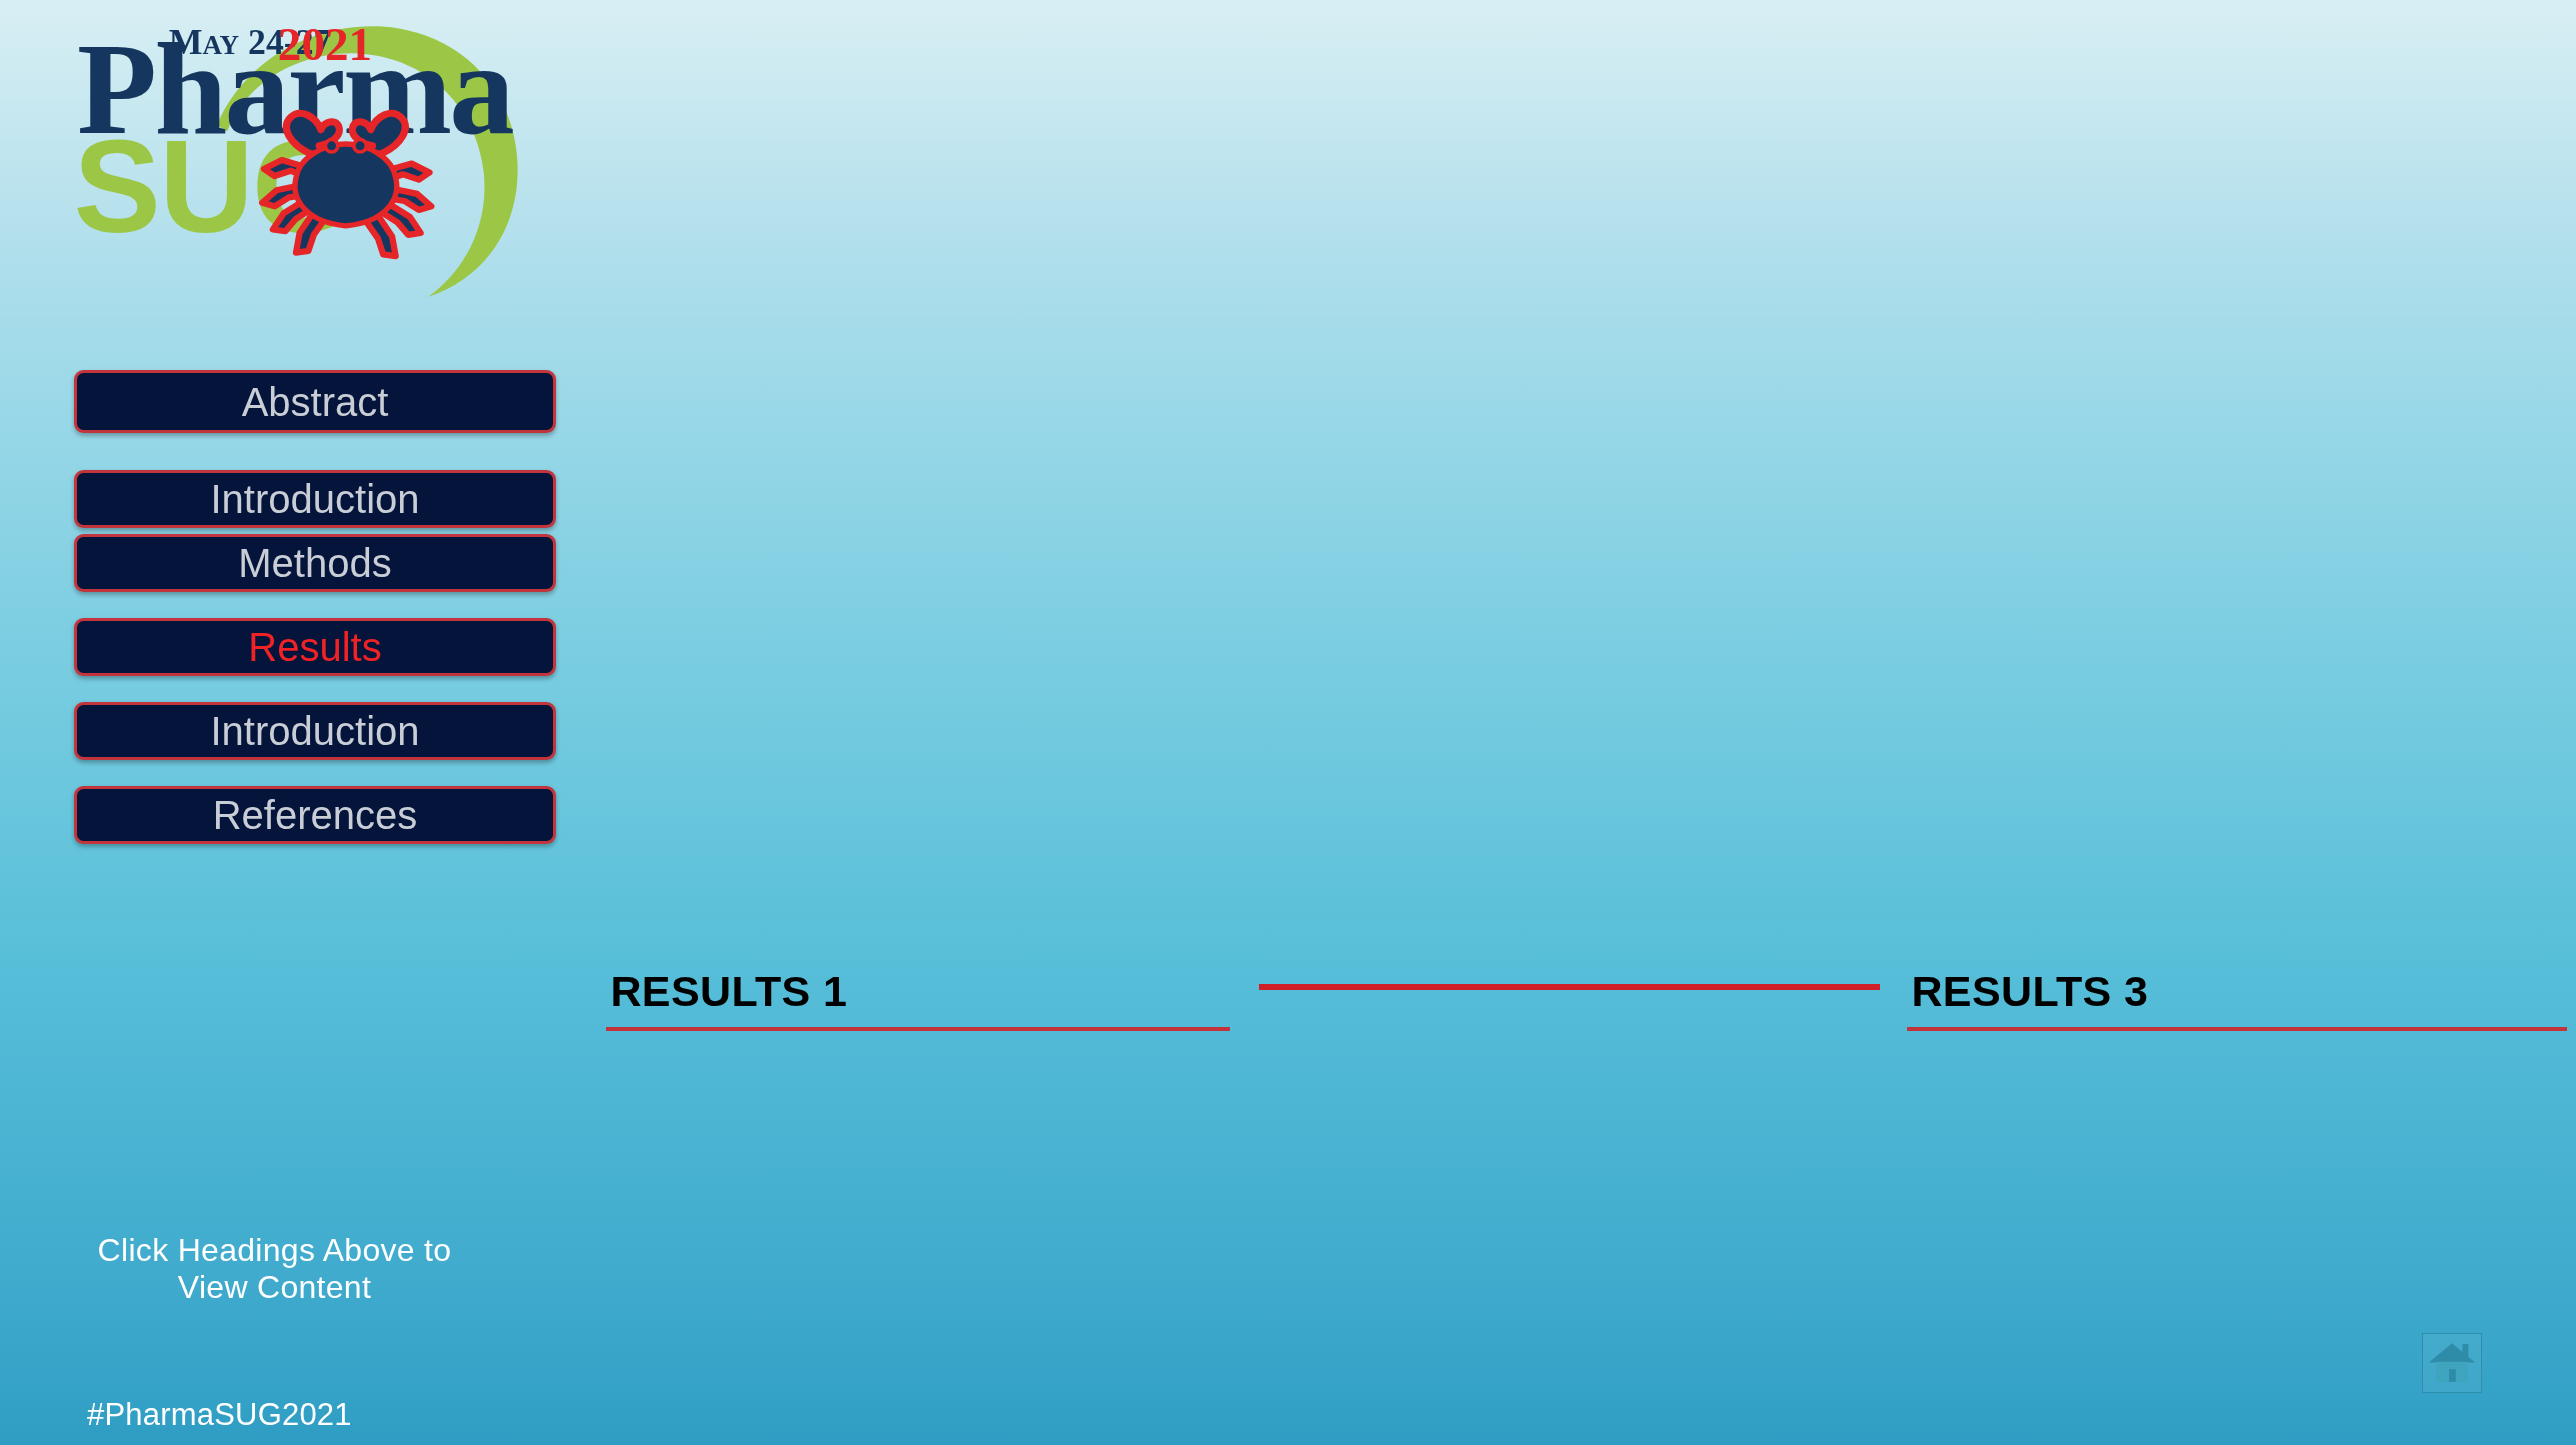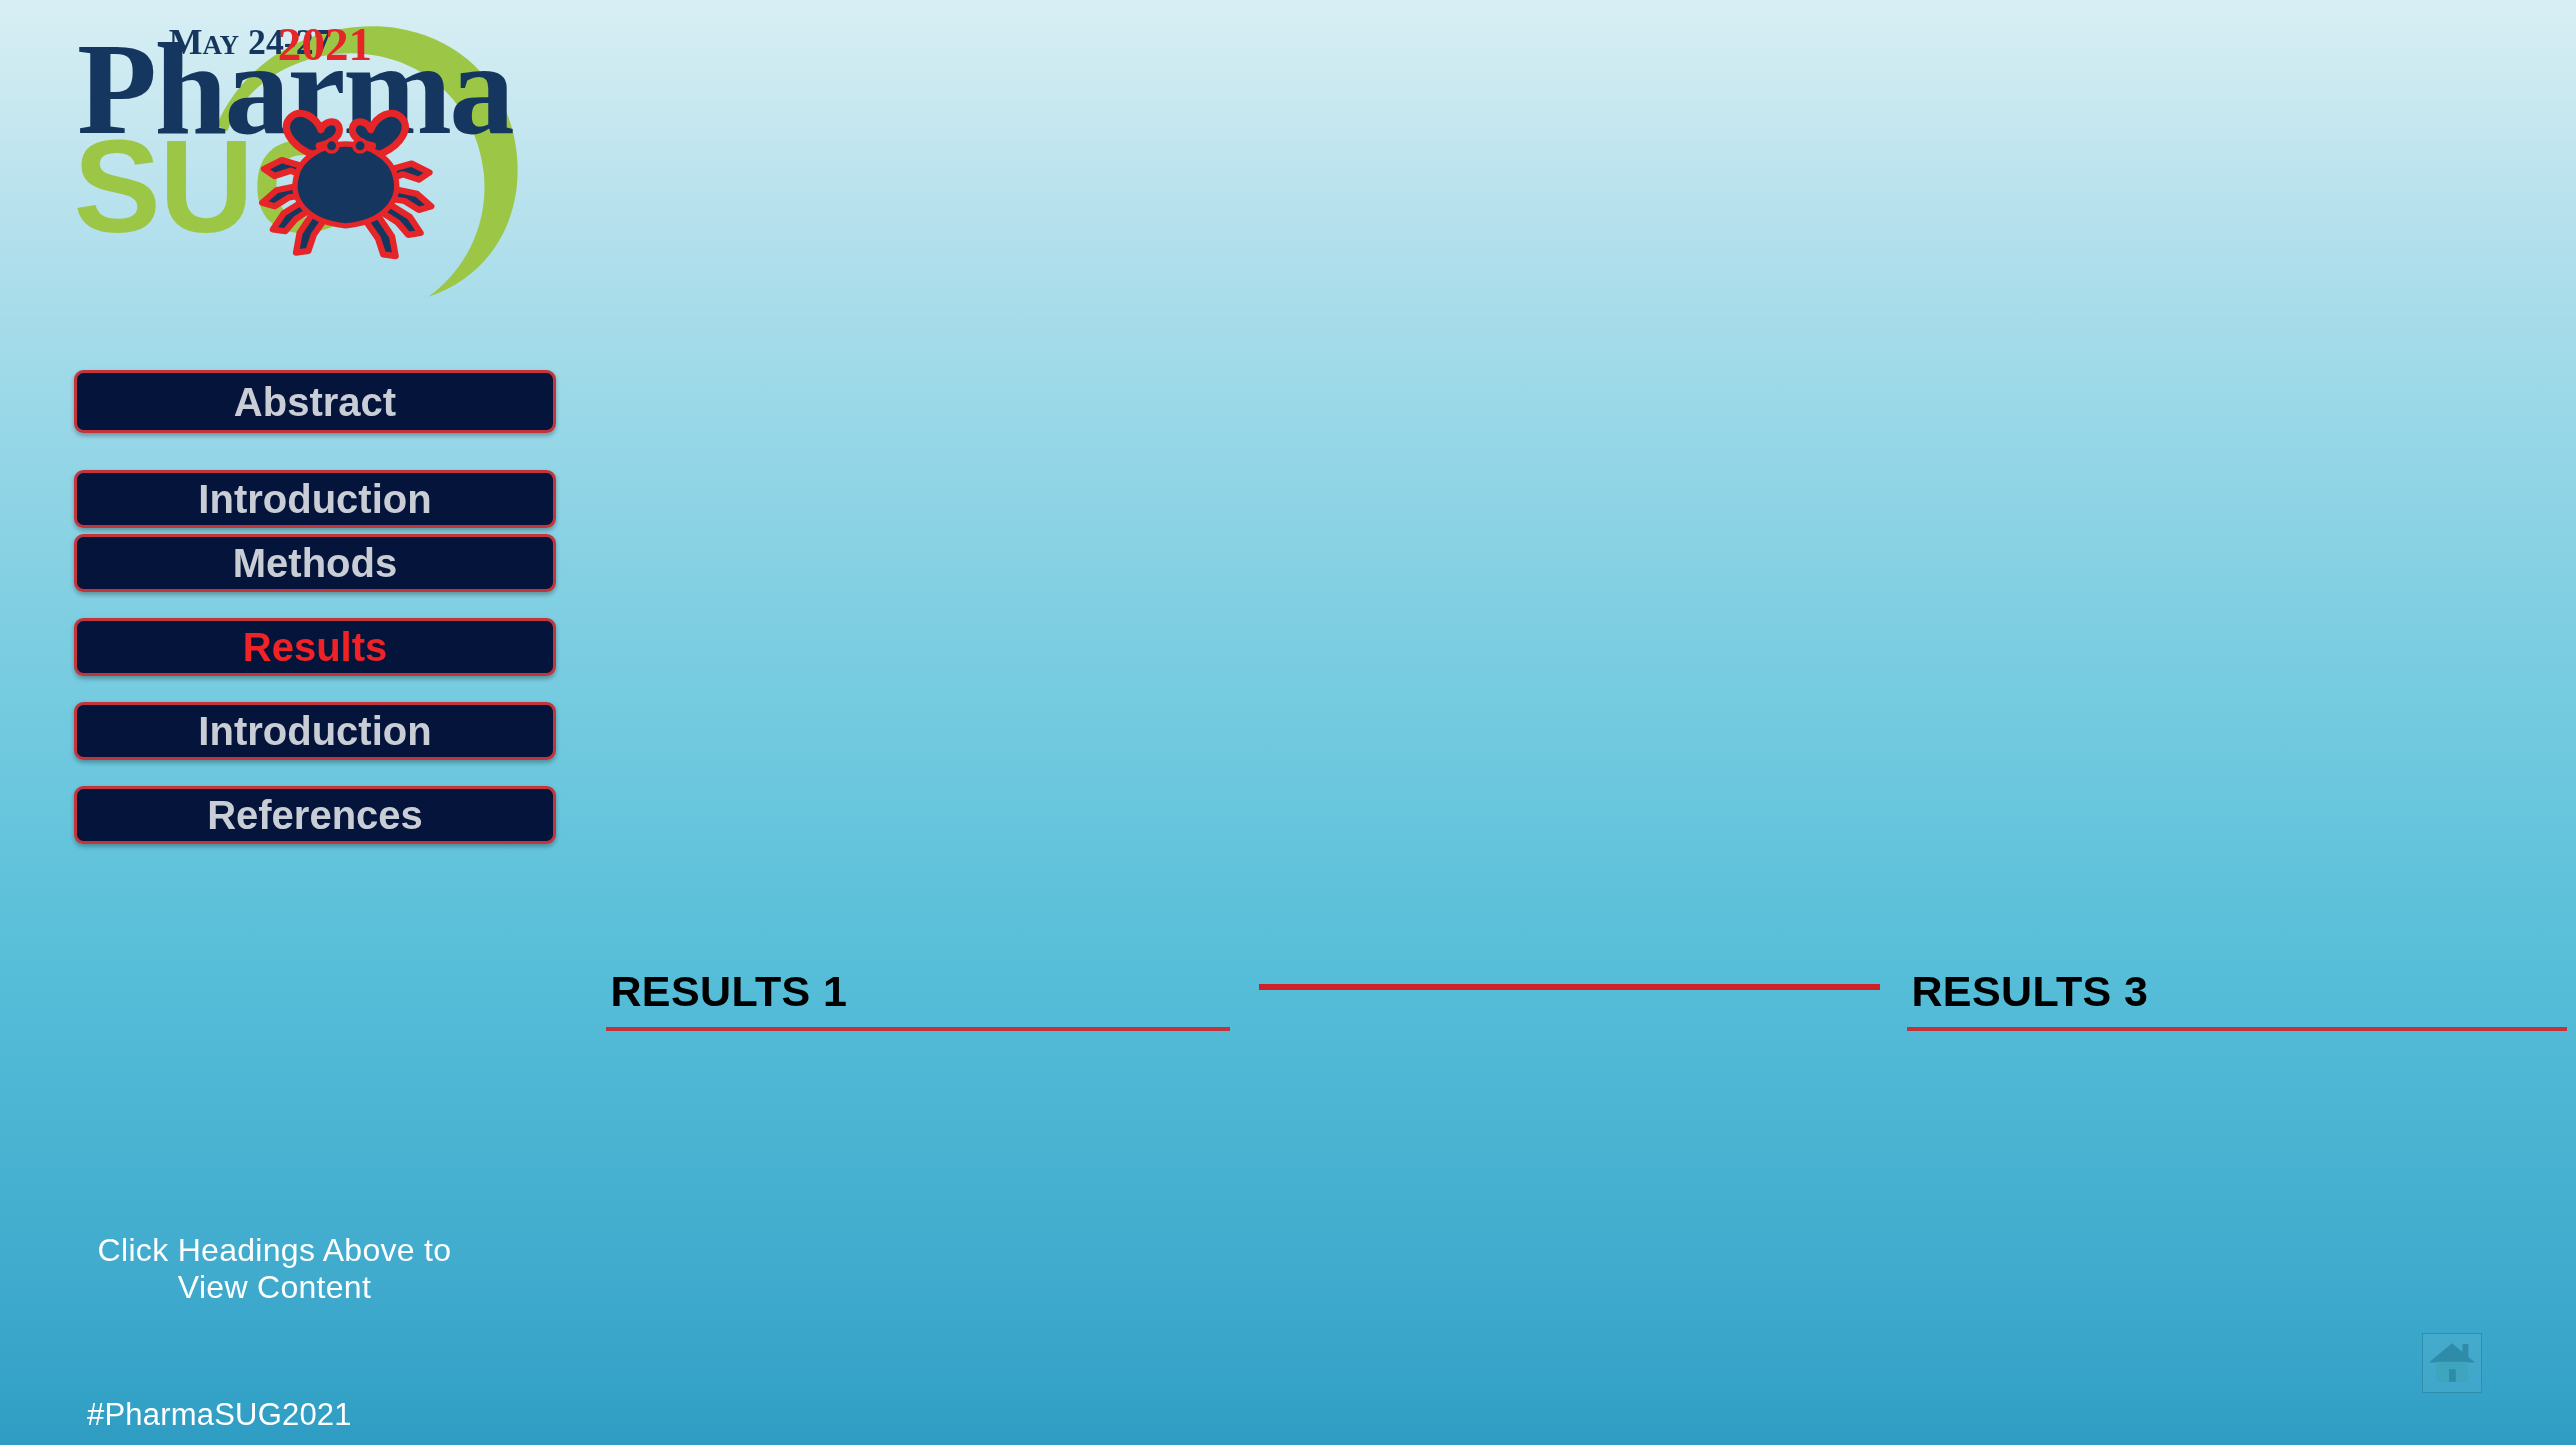--- a/index.html
+++ b/index.html
@@ -54,21 +54,20 @@
     color: #c9ced6;
     font-size: 40px;
     line-height: 1;
     text-align: center;
     display: flex;
     align-items: center;
     justify-content: center;
     cursor: pointer;
     letter-spacing: 0px;
     box-shadow: 0 2.6px 4.4px rgba(0,0,0,0.28);
-    font-weight: bold;
   }
   .nav-btn.tall { height: 63px; margin-bottom: 37px; }
   .nav-btn.std  { height: 58px; margin-bottom: 6px; }
   .nav-btn.gap-lg { margin-bottom: 26px; }
   .nav-btn.active { color: #f12226; }
 
   
   #side-note {
     position: absolute;
     left: 52px;

